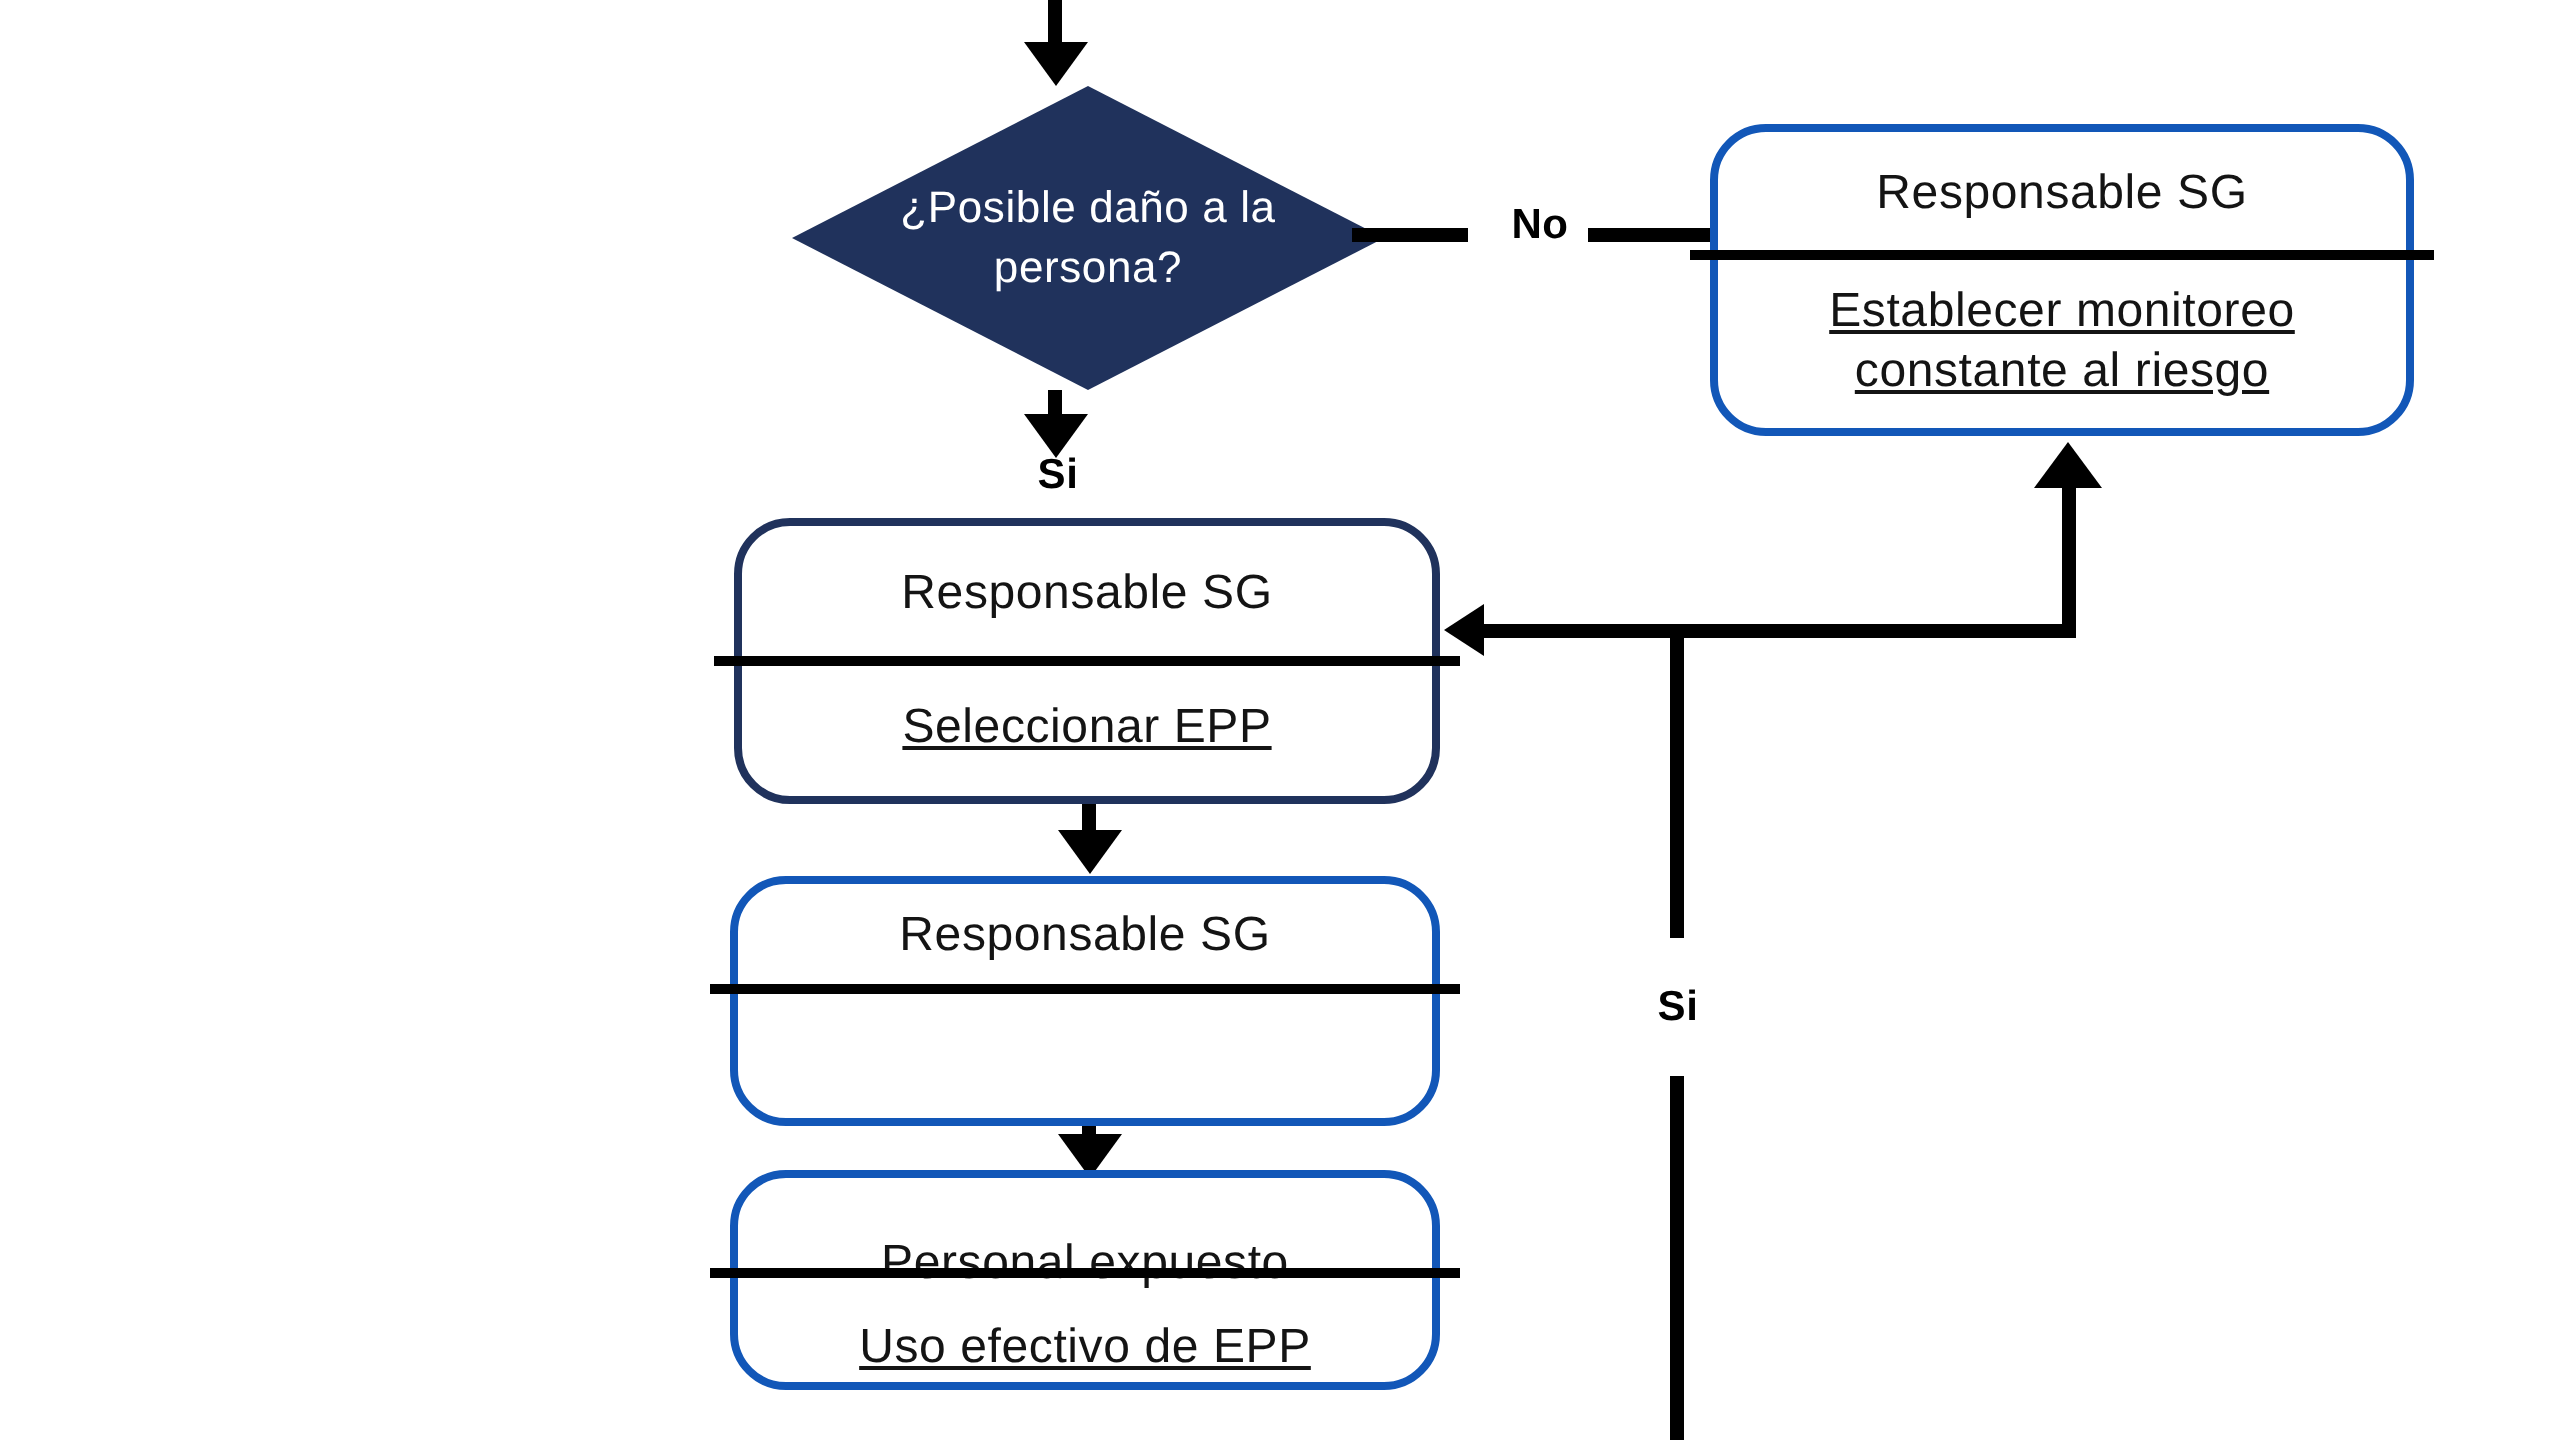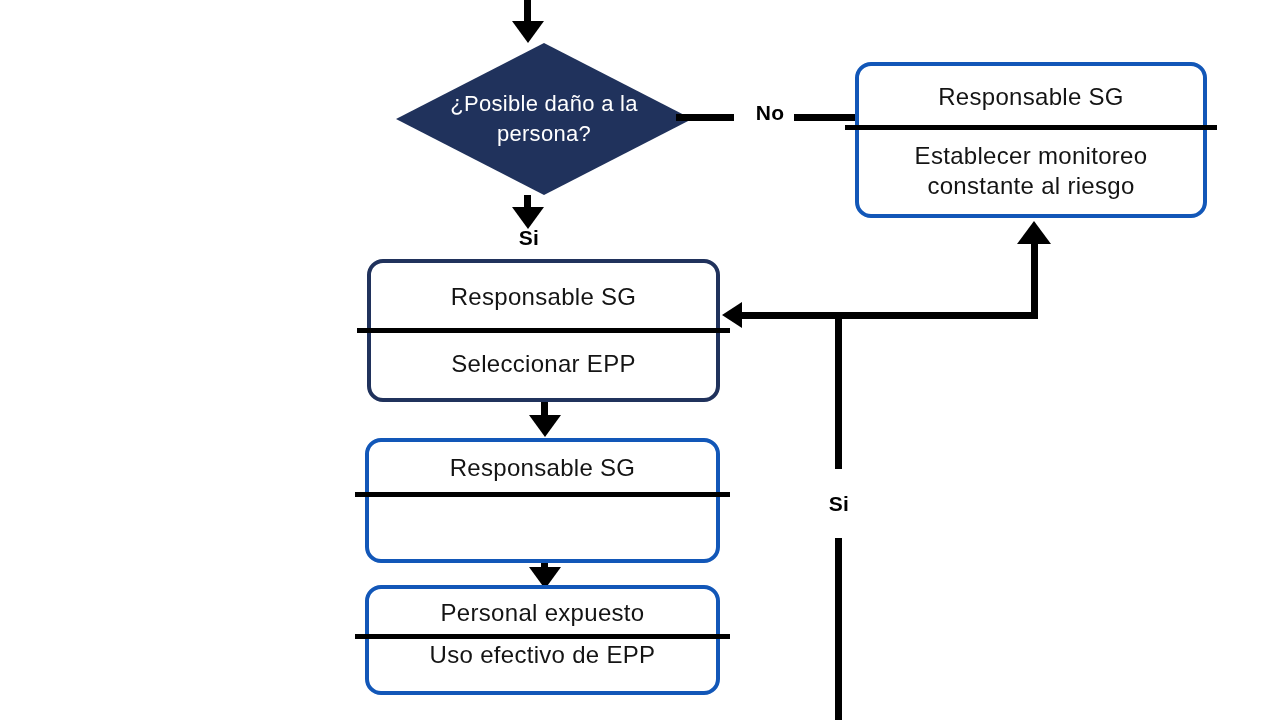--- a/index.html
+++ b/index.html
@@ -39,32 +39,32 @@
   .diamond .dtext {
     width: 225px;
     color: var(--diamond_text);
     font-size: 22px; line-height: 1.35;
     text-align: center; letter-spacing: 0.3px;
   }
   
   .pbox {
     position: absolute;
     background: #ffffff;
-    border-radius: 16px;
+    border-radius: 28px;
     display: flex; flex-direction: column;
   }
   .pbox.navy { border: 4px solid var(--navy); }
   .pbox.blue { border: 4px solid var(--blue); }
   .pbox .hdr, .pbox .bdy {
     display: flex; align-items: center; justify-content: center;
     text-align: center;
     font-size: 24px; color: var(--box_text); letter-spacing: 0.3px;
     line-height: 1.25;
   }
-  .pbox .bdy { flex: 1; padding: 2px 10px; }
+  .pbox .bdy { flex: 1; padding: 2px 10px; text-decoration: underline; }
   .pbox .divider {
     position: absolute; left: -14px; right: -14px; height: 5px;
     background: var(--ink);
   }
   
   .branch-label {
     position: absolute;
     font-size: 21px; font-weight: 700; color: var(--ink);
     letter-spacing: 0.3px;
   }
@@ -106,21 +106,21 @@
 
   <div class="pbox blue" style="left:365px; top:438px; width:355px; height:125px;">
     <div class="hdr" style="height:52px;">Responsable SG</div>
     <div class="divider" style="top:50px;"></div>
   </div>
 
   <div class="line" style="left:541px; top:563px; width:7px; height:10px;"></div>
   <div class="ah down" style="left:529px; top:567px;"></div>
 
   <div class="pbox blue" style="left:365px; top:585px; width:355px; height:110px;">
-    <div class="hdr" style="height:47px;">Personal expuesto</div>
+    <div class="hdr" style="height:47px;margin-top:20px;">Personal expuesto</div>
     <div class="divider" style="top:45px;"></div>
     <div class="bdy" style="align-items:flex-start; padding-top:4px;">Uso efectivo de EPP</div>
   </div>
 
   <div class="ah left" style="left:722px; top:302px;"></div>
   <div class="line" style="left:740px; top:312px; width:298px; height:7px;"></div>
   <div class="line" style="left:1031px; top:240px; width:7px; height:79px;"></div>
   <div class="ah up" style="left:1017px; top:221px;"></div>
 
   <div class="line" style="left:835px; top:317px; width:7px; height:152px;"></div>

